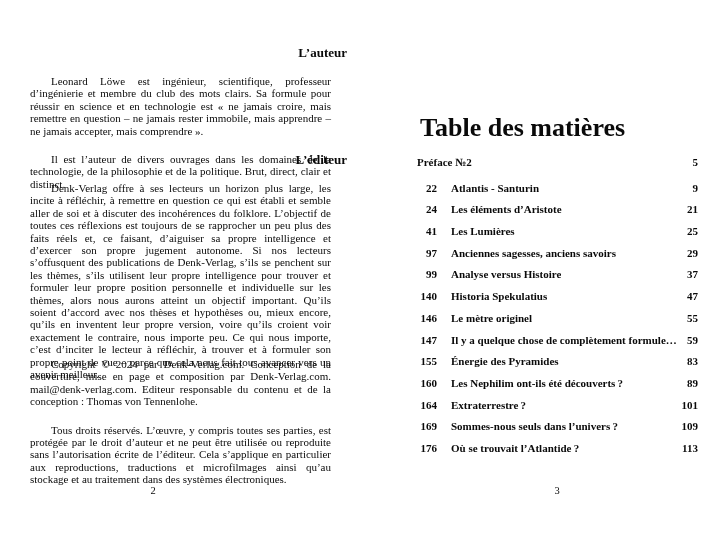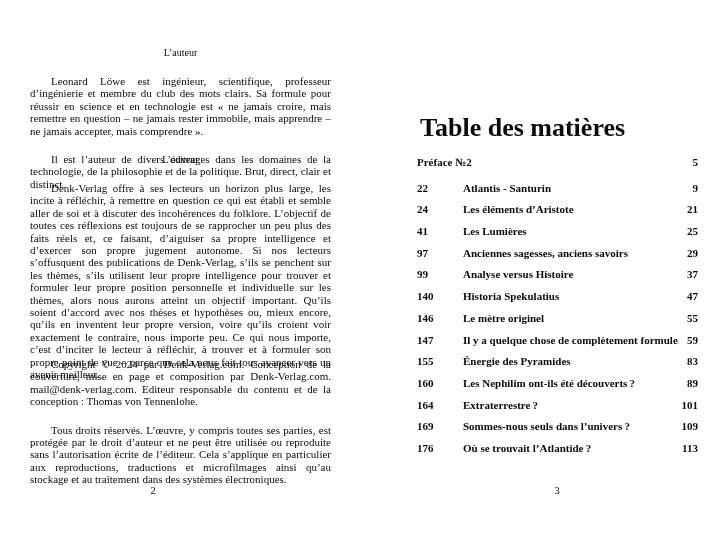--- a/index.html
+++ b/index.html
@@ -23,25 +23,25 @@
     left: 14px;
     top: 46px;
     width: 333px;
     height: 460px;
   }
   .sec { position: absolute; left: 0; right: 0; }
   .sec-0 { top: 0; }
   .sec-1 { top: 107px; }
   .sec-2 { top: 296px; }
   .sec-heading {
-    font-size: 10px;
-    font-weight: 400;
+    font-size: 13px;
+    font-weight: 700;
     line-height: 13px;
     margin: 0 0 7px 0;
-    text-align: center;
+    text-align: right;
   }
   .sec p {
     font-size: 11px;
     line-height: 12.4px;
     text-align: justify;
     text-indent: 21px;
     margin: 16px;
   }
 
   
@@ -78,23 +78,24 @@
     align-items: baseline;
     height: 21.7px;
     font-size: 11px;
     font-weight: 700;
     line-height: 12px;
   }
   .toc-row.preface { margin-bottom: 4px; gap: 19px; }
   .toc-num {
     width: 20px;
     flex: none;
+    text-align: right;
   }
   .toc-entry-title {
-    margin-left: 26px;
+    margin-left: 14px;
     white-space: nowrap;
     overflow: hidden;
   }
   .toc-label { white-space: nowrap; }
   .toc-page {
     margin-left: auto;
     padding-left: 8px;
     text-align: right;
   }
 </style>

